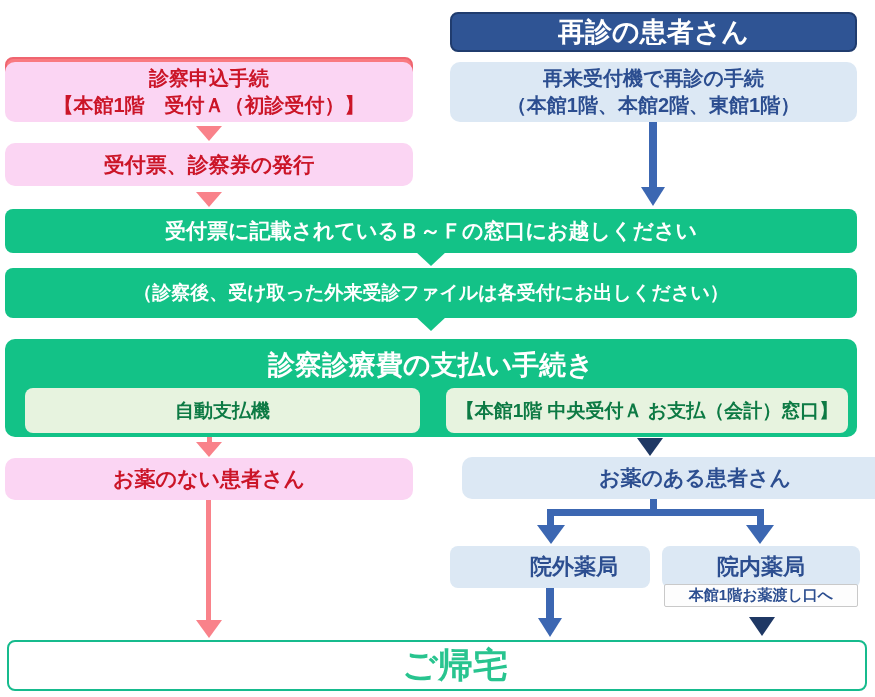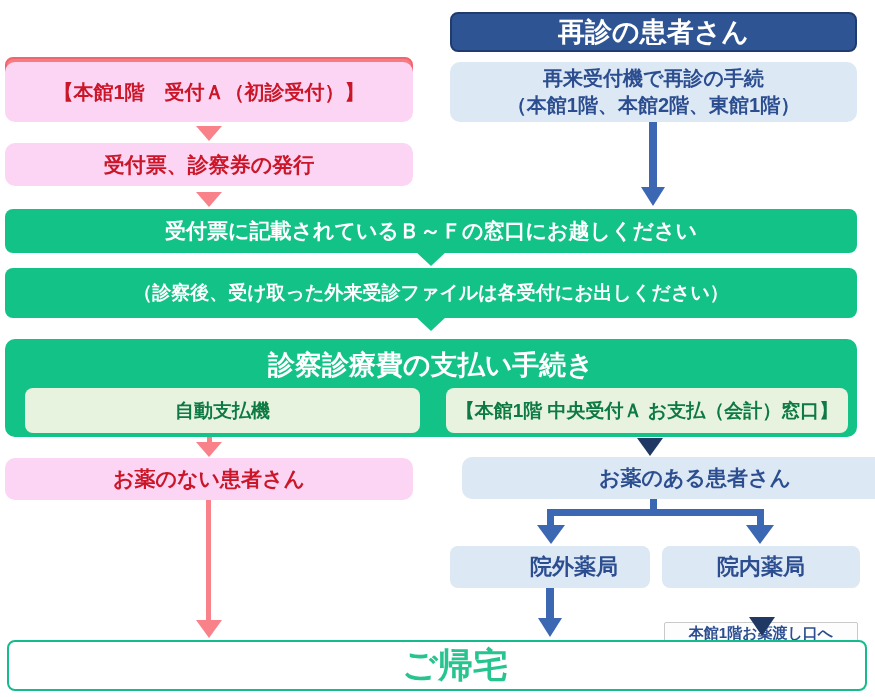--- a/index.html
+++ b/index.html
@@ -48,20 +48,21 @@
 </style>
 </head>
 <body>
 
 <div id="canvas">
 
   <div class="abs box hdr hdr-first" style="left:5px;top:10px;width:408px;height:41px;">初診の患者さん</div>
   <div class="abs box hdr hdr-return" style="left:450px;top:12px;width:407px;height:40px;">再診の患者さん</div>
 
   <div class="abs box col pinkbox" style="left:5px;top:62px;width:408px;height:60px;font-size:20px;">
+    <span>診察申込手続</span>
     <span>【本館1階　受付Ａ（初診受付）】</span>
   </div>
   <div class="abs box col bluebox" style="left:450px;top:62px;width:407px;height:60px;font-size:20px;">
     <span>再来受付機で再診の手続</span>
     <span>（本館1階、本館2階、東館1階）</span>
   </div>
 
   <div class="abs tri tri-pink" style="left:196px;top:126px;"></div>
 
   <div class="abs box pinkbox" style="left:5px;top:143px;width:408px;height:43px;font-size:21px;">受付票、診察券の発行</div>
@@ -97,21 +98,21 @@
   <div class="abs stem" style="left:650px;top:499px;width:7px;height:12px;"></div>
   <div class="abs stem" style="left:547px;top:509px;width:217px;height:7px;"></div>
   <div class="abs stem" style="left:547px;top:514px;width:7px;height:12px;"></div>
   <div class="abs stem" style="left:757px;top:514px;width:7px;height:12px;"></div>
   <div class="abs tri tri-royal-wide" style="left:537px;top:525px;"></div>
   <div class="abs tri tri-royal-wide" style="left:746px;top:525px;"></div>
 
   <div class="abs box bluebox" style="left:450px;top:546px;width:200px;height:42px;font-size:22px;border-radius:8px;padding-left:48px;">院外薬局</div>
   <div class="abs box bluebox" style="left:662px;top:546px;width:198px;height:42px;font-size:22px;border-radius:8px;">院内薬局</div>
 
-  <div class="abs box notebox" style="left:664px;top:622px;width:194px;height:23px;">本館1階お薬渡し口へ</div>
+  <div class="abs box notebox" style="left:664px;top:584px;width:194px;height:23px;">本館1階お薬渡し口へ</div>
 
   <div class="abs stem-pink" style="left:206px;top:500px;width:5px;height:122px;"></div>
   <div class="abs tri tri-pink" style="left:196px;top:620px;border-top-width:18px;"></div>
 
   <div class="abs stem" style="left:546px;top:588px;width:8px;height:32px;"></div>
   <div class="abs tri tri-royal" style="left:538px;top:618px;"></div>
 
   <div class="abs tri tri-navy" style="left:749px;top:617px;border-top-width:19px;"></div>
 
   <div class="abs box gohome" style="left:7px;top:640px;width:860px;height:51px;">ご帰宅</div>

